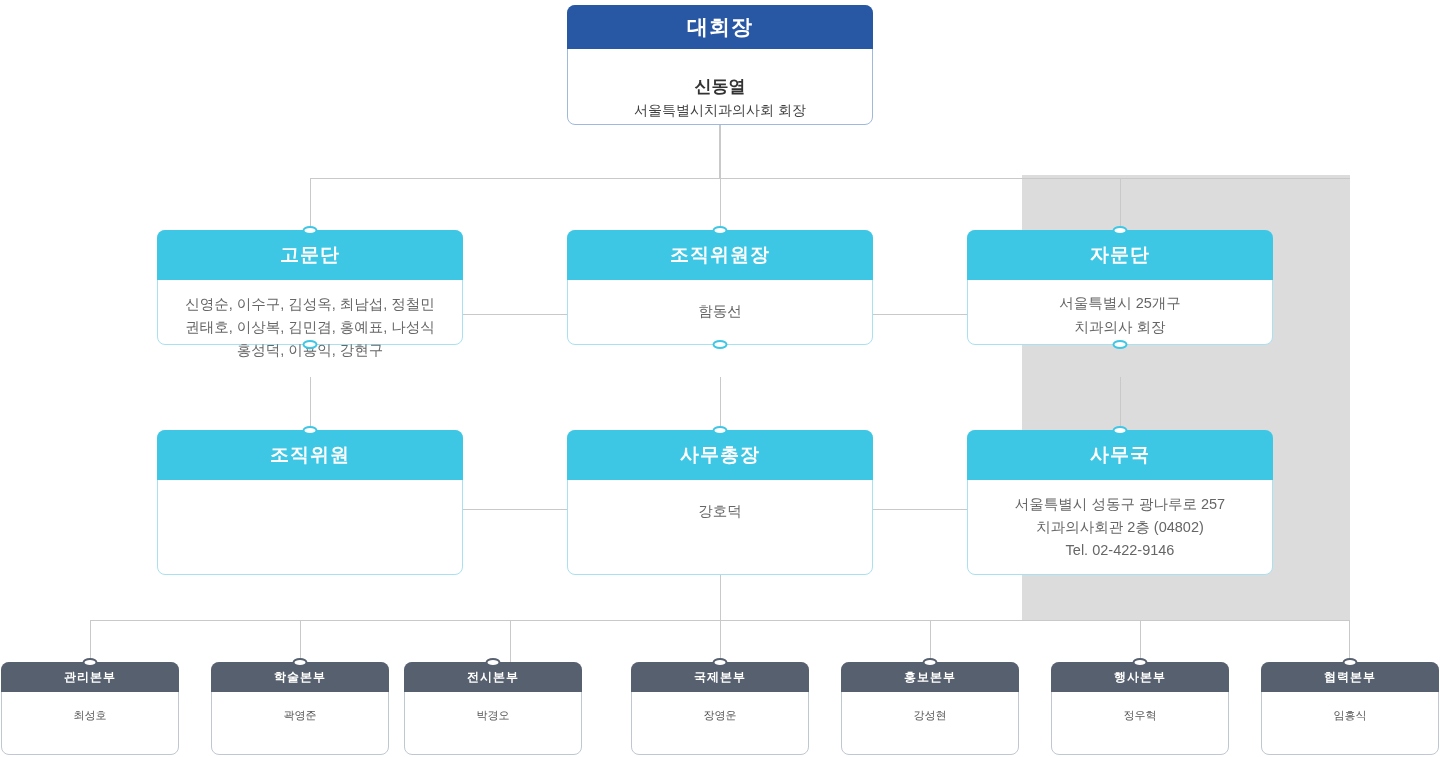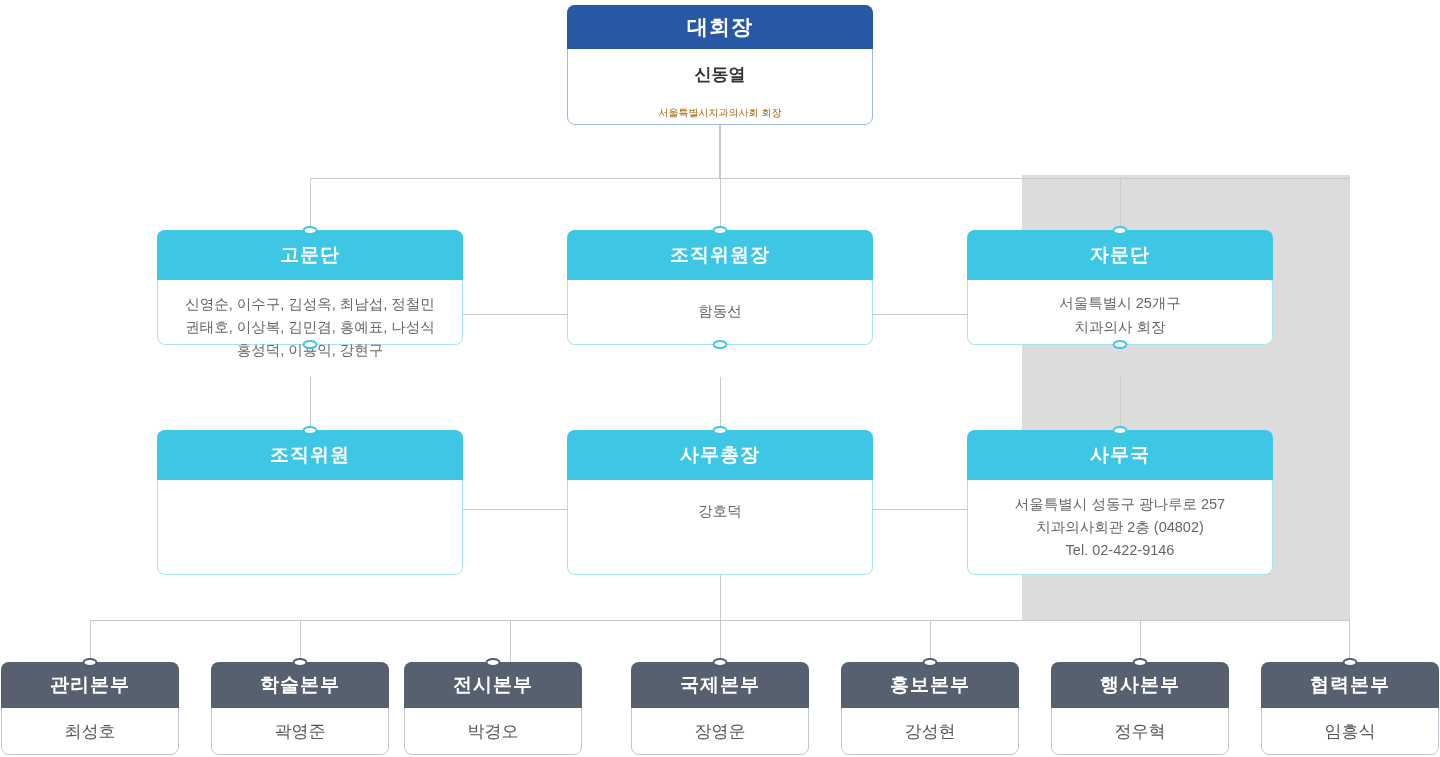--- a/index.html
+++ b/index.html
@@ -11,40 +11,40 @@
     background:var(--panel,#dcdcdc); z-index:0; }
 
   .ln { position:absolute; background:var(--line,#c9c9c9); z-index:1; }
 
   .box { position:absolute; background:#fff; z-index:2; border-radius:8px; }
   .hd { position:relative; display:flex; align-items:center; justify-content:center;
     color:#fff; font-weight:bold; border-radius:8px 8px 0 0; letter-spacing:1px; }
 
   
   .chairman { left:567px; top:5px; width:306px; height:120px; border:1px solid #9fb9dd; }
-  .chairman .hd { height:44px; background:var(--blue,#2857a4); font-size:21px; margin:-1px -1px 0 -1px; }
+  .chairman .hd { height:44px; background:var(--blue,#2857a4); font-size:21px; margin:-1px -1px 12px -1px; }
   .chairman .bd { text-align:center; padding-top:14px; }
-  .chairman .nm { font-size:17px; font-weight:bold; color:#333; margin-bottom:20px; }
-  .chairman .sub { font-size:10px; color:#a16207; }
+  .chairman .nm { font-size:17px; font-weight:bold; color:#333; margin-bottom:4px; }
+  .chairman .sub { font-size:14px; color:#404040; }
 
   
   .cyan { width:306px; border:1px solid #a8e2f0; }
   .cyan .hd { height:50px; background:var(--cyan,#3ec7e5); font-size:19px; margin:-1px -1px 0 -1px; }
   .cyan .bd { text-align:center; color:#666; font-size:14.5px; line-height:23px; padding-top:13px; }
   .cyan .bd.single { padding-top:20px; }
   .cyan .bd.duo { padding-top:11px; line-height:24px; }
   .row2 { top:230px; height:115px; }
   .row3 { top:430px; height:145px; }
   .col-a { left:157px; } .col-b { left:567px; } .col-c { left:967px; }
 
   
   .dept { top:662px; width:178px; height:93px; border:1px solid #bfc7d2; }
-  .dept .hd { height:46px; background:var(--dark,#57606f); font-size:19px; margin:-1px -1px 0 -1px; }
+  .dept .hd { height:30px; background:var(--dark,#57606f); font-size:12px; margin:-1px -1px 0 -1px; }
   .dept .bd { height:46px; display:flex; align-items:center; justify-content:center;
-    font-size:17px; color:#555; }
+    font-size:11px; color:#555; }
 
   
   .dot { position:absolute; left:50%; transform:translateX(-50%); width:15px; height:9px;
     border-radius:50%; background:#fff; z-index:4; }
   .dot.top { top:-5px; } .dot.bottom { bottom:-5px; }
   .cyan .dot { border:2px solid var(--cyan,#3ec7e5); }
   .dept .dot { border:2px solid var(--dark,#57606f); }
 </style>
 </head>
 <body>

